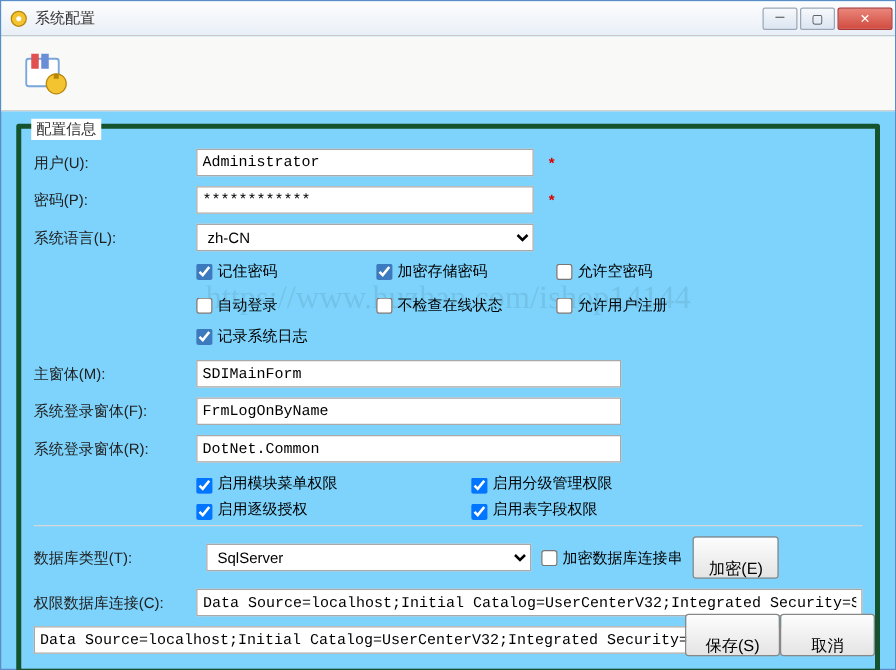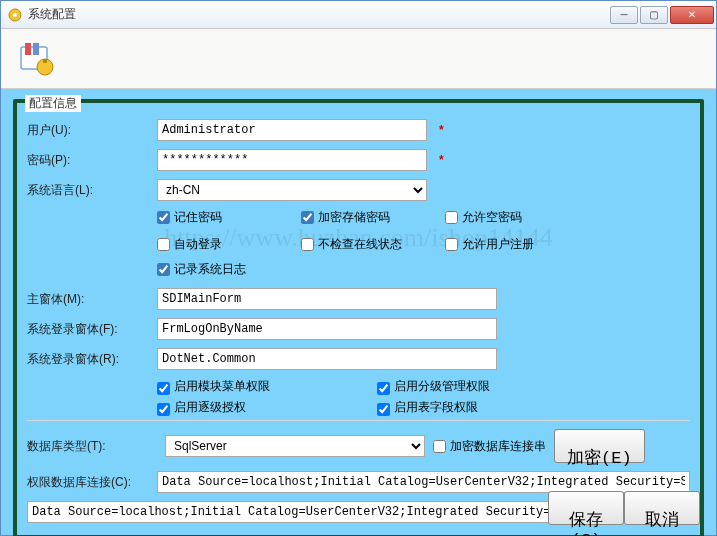--- a/index.html
+++ b/index.html
@@ -25,21 +25,21 @@
 .w340 { width: 340px; }
 .full { width: 100%; }
 .req { color: #d00; margin-left: 6px; font-weight: bold; }
 .chkrow { display: flex; flex-wrap: wrap; gap: 4px; margin-left: 130px; margin-bottom: 6px; }
 .chkitem { width: 140px; display: flex; align-items: center; gap: 4px; margin-bottom: 4px; }
 .chkitem input { accent-color: #3b7abf; }
 .chkrow2 { display: flex; margin-left: 130px; margin-bottom: 4px; }
 .chkcol { width: 220px; display: flex; align-items: flex-end; gap: 4px; }
 .divider { border-top: 1px solid #d8d8d8; margin: 4px 0 8px 0; }
 .dbrow { display: flex; align-items: center; gap: 8px; margin-bottom: 8px; }
-.btn { height: 24px; padding: 16px 12px; border: 1px solid #888; background: linear-gradient(#fdfdfd,#e4e4e4); border-radius: 3px; font-size: 17px; cursor: pointer; font-family: Liberation Mono, monospace; }
+.btn { height: 24px; padding: 16px 12px; border: 1px solid #888; background: linear-gradient(#fdfdfd,#e4e4e4); border-radius: 3px; font-size: 13px; cursor: pointer; }
 .footer { position: absolute; bottom: 10px; right: 16px; display: flex; gap: 0; }
 .footer .btn { width: 76px; }
 .watermark { position: absolute; top: 50%; left: 50%; transform: translate(-50%,-95px); font-size: 26px; color: rgba(0,0,0,0.08); font-family: Georgia, serif; pointer-events: none; white-space: nowrap; }
 </style>
 </head>
 <body>
 
 <div class="window">
   <div class="titlebar">
     <span class="titlebar-icon">

